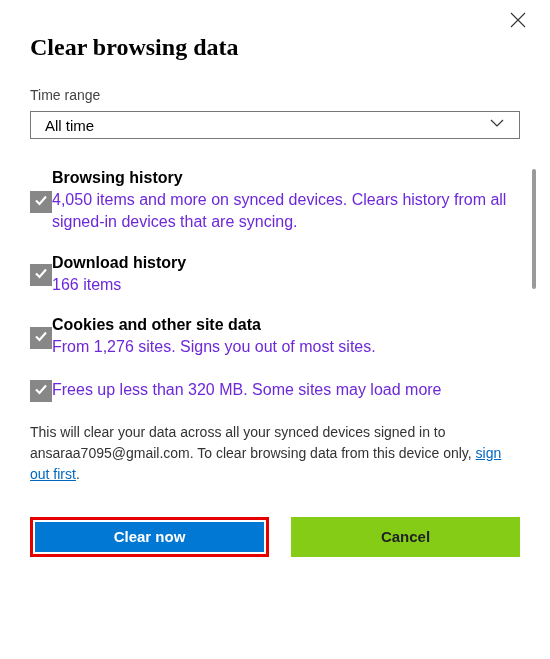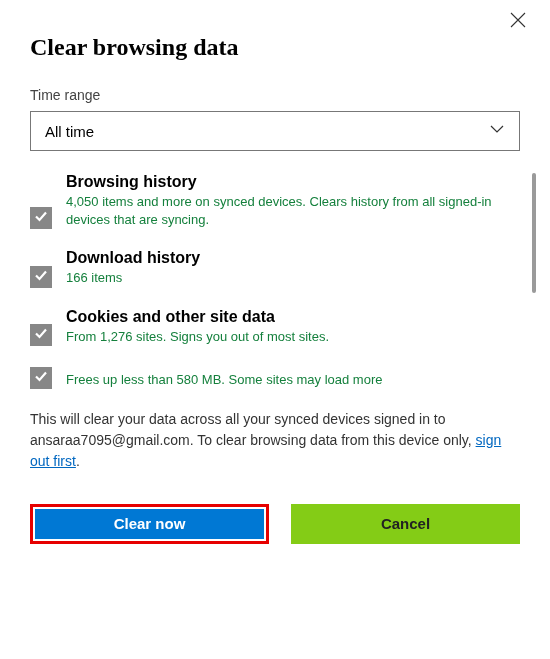--- a/index.html
+++ b/index.html
@@ -31,47 +31,46 @@
       margin-bottom: 26px;
       font-family: Liberation Serif, serif;
     }
     .field-label {
       font-size: 14px;
       color: #444;
       margin-bottom: 8px;
     }
     .select-box {
       border: 1px solid #777;
-      height: 40px;
+      height: 28px;
       display: flex;
       align-items: center;
       justify-content: space-between;
       padding: 0 14px;
       cursor: pointer;
-      margin-bottom: 22px;
+      margin-bottom: 30px;
     }
     .select-value { font-size: 15px; }
     .chevron svg { width: 16px; height: 16px; }
     .options-wrap {
       position: relative;
       padding-right: 10px;
     }
     .scrollbar-track {
       position: absolute;
       right: -16px;
       top: 0;
       width: 4px;
       height: 120px;
       background: #9a9a9a;
       border-radius: 2px;
     }
     .check-row {
       display: flex;
-      align-items: flex-end;
-      gap: 14px;
+      align-items: center;
       margin-bottom: 20px;
     }
     .checkbox {
       width: 22px;
       height: 22px;
       background: #878787;
       flex-shrink: 0;
       display: flex;
       align-items: center;
       justify-content: center;
@@ -79,22 +78,22 @@
       margin-top: 1px;
     }
     .checkbox svg { width: 16px; height: 16px; }
     .check-text { flex: 1; }
     .check-title {
       font-size: 16px;
       font-weight: 600;
       margin-bottom: 2px;
     }
     .check-desc {
-      font-size: 13px;
-      color: #15803d;
+      font-size: 16px;
+      color: #6d28d9;
       line-height: 1.4;
     }
     .notice {
       font-size: 14px;
       color: #333;
       line-height: 1.5;
       margin-top: 10px;
       margin-bottom: 32px;
     }
     .notice a {
@@ -197,21 +196,21 @@
     </div>
   </div>
 
   <div class="check-row">
     <div class="checkbox">
       <span><svg viewBox="0 0 16 16">
             <path d="M3 8.5 L6.5 12 L13 4.5" stroke="#fff" stroke-width="2.2" fill="none"></path>
           </svg></span>
     </div>
     <div class="check-text">
-      <div class="check-desc">Frees up less than 580 MB. Some sites may load more</div>
+      <div class="check-desc">Frees up less than 320 MB. Some sites may load more</div>
     </div>
   </div>
 </div>
 
 <div class="notice">
   <span>This will clear your data across all your synced devices signed in to ansaraa7095@gmail.com. To clear browsing data from this device only, </span><a>sign out first</a><span>.</span>
 </div>
 
 <div class="button-row">
   <div class="btn-primary-wrap">

